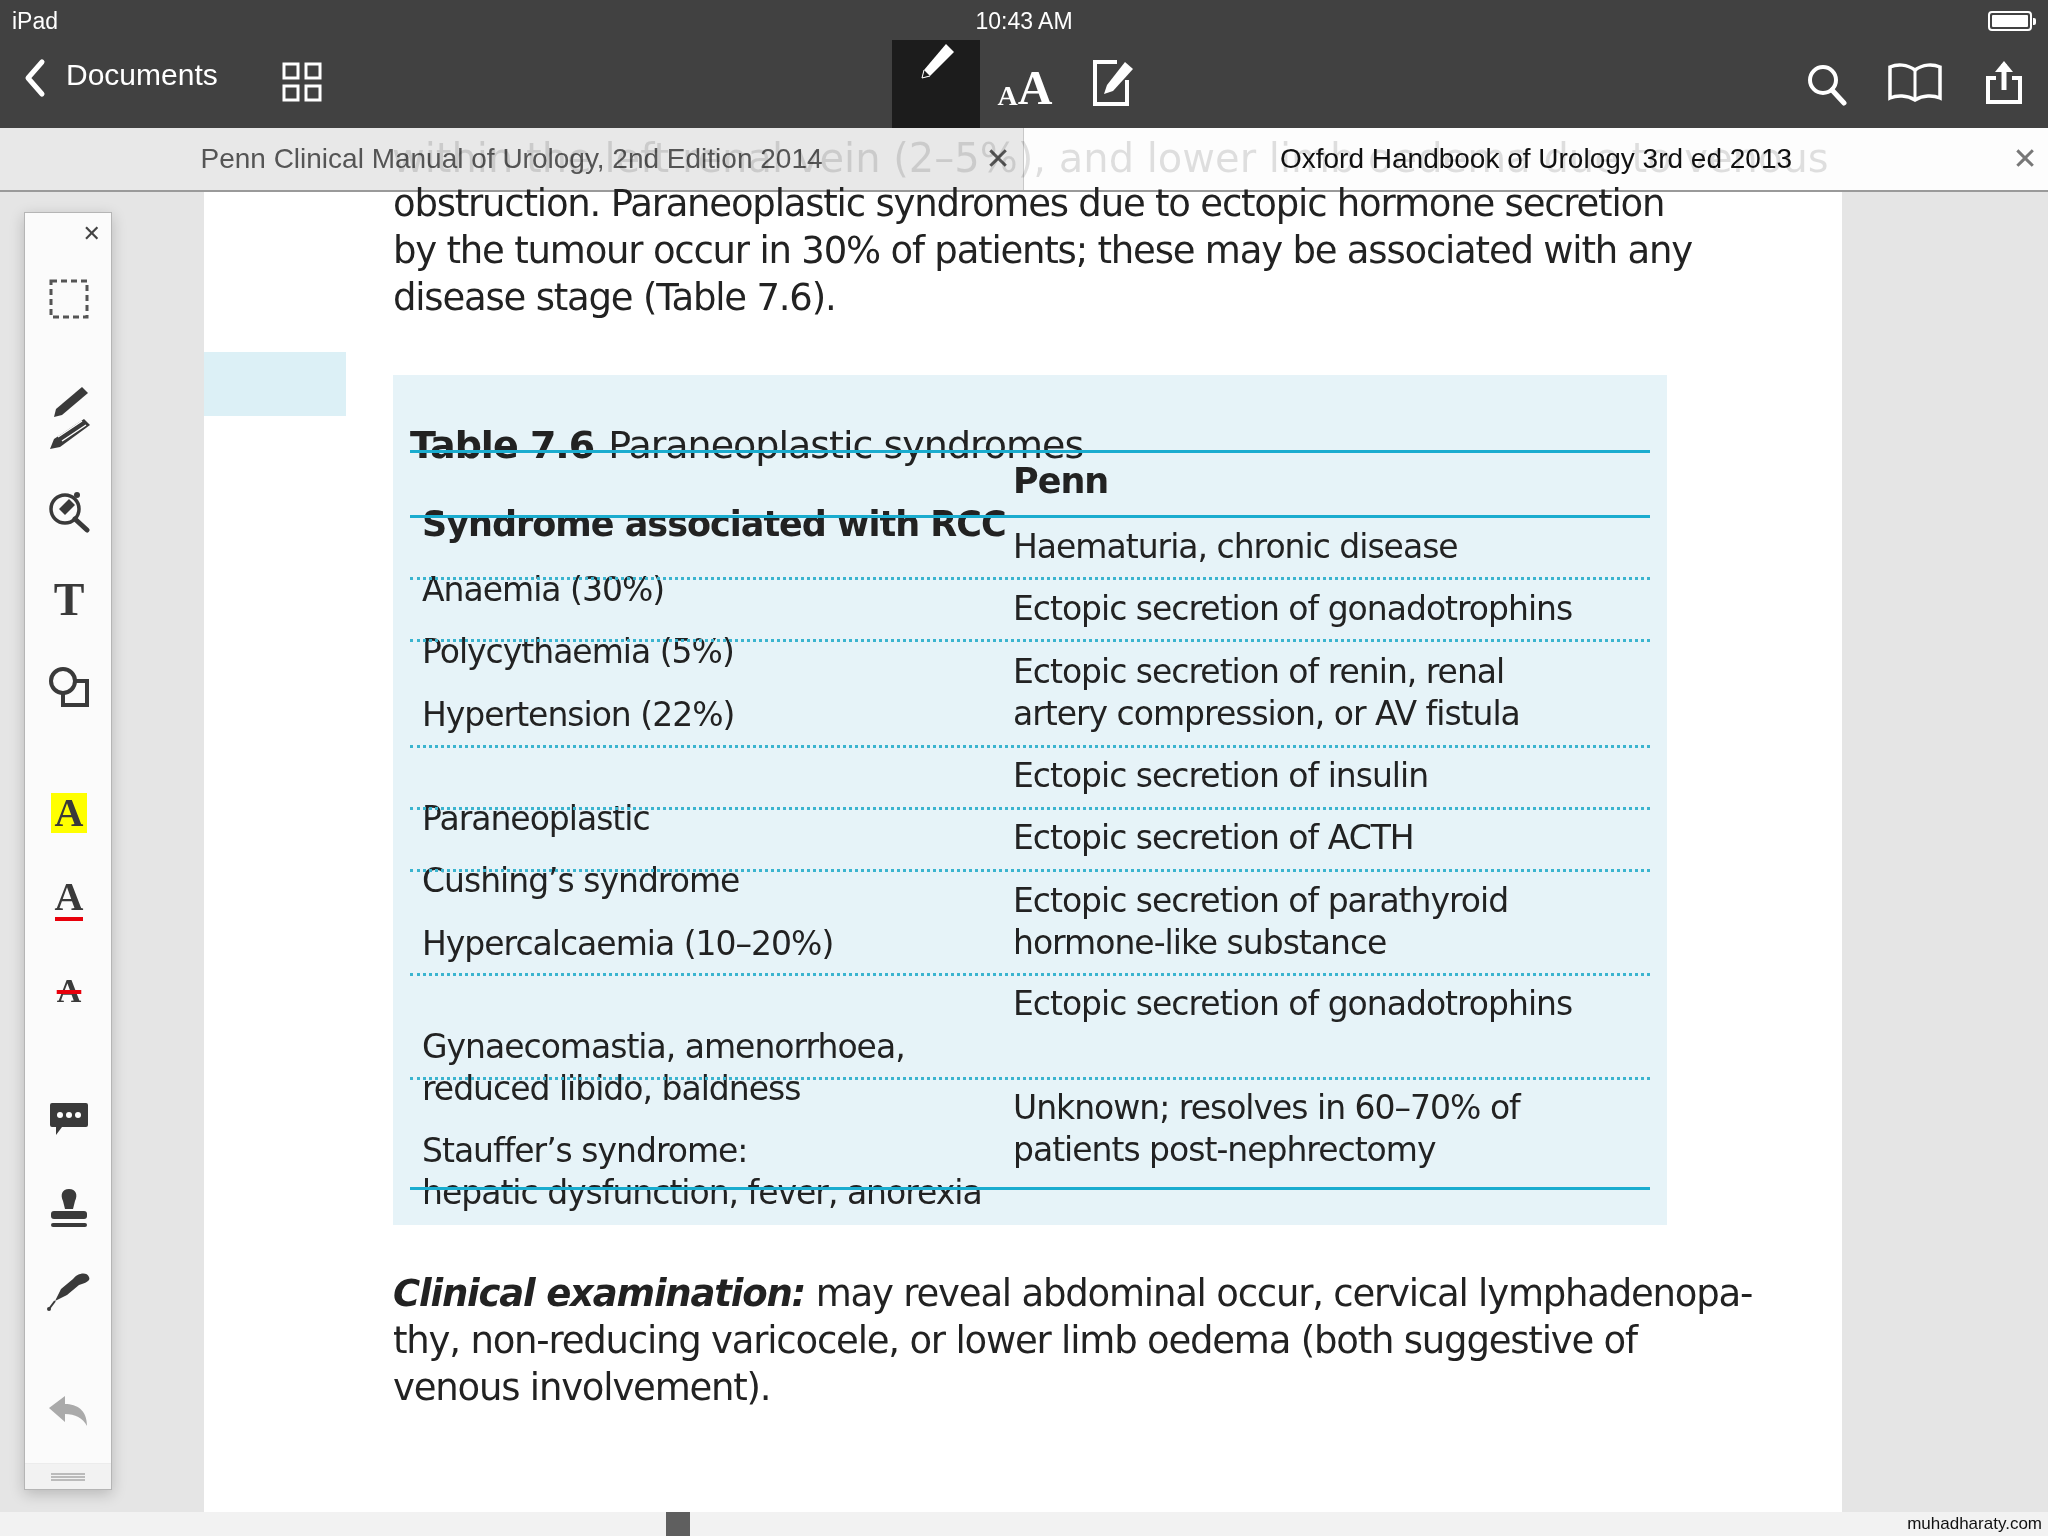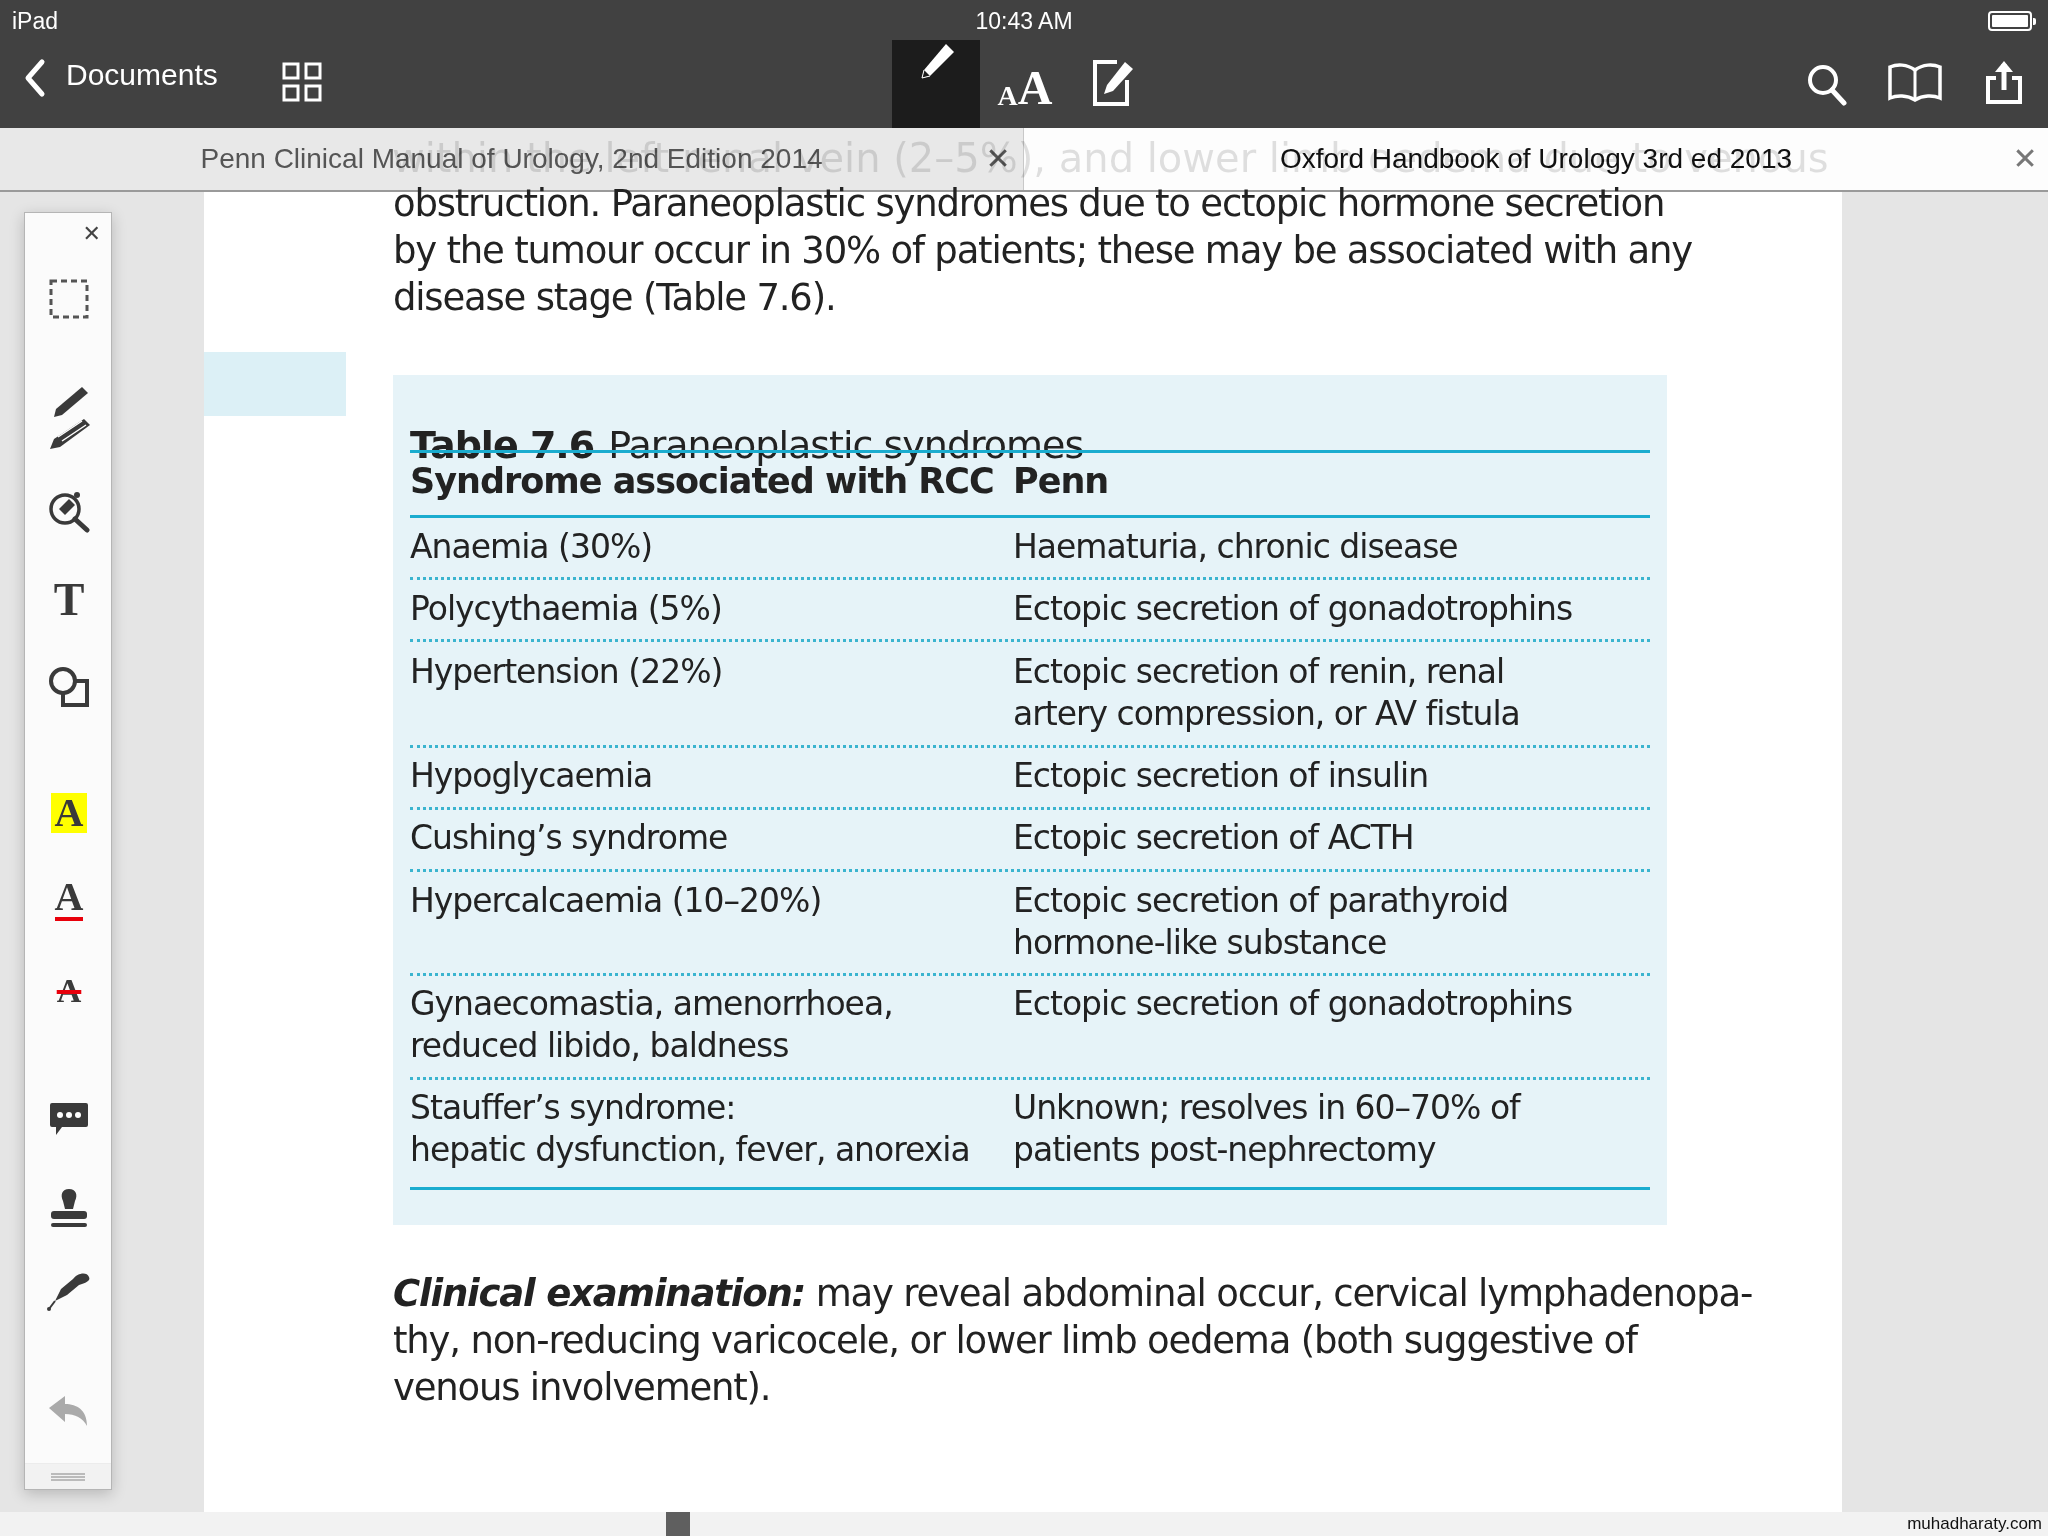--- a/index.html
+++ b/index.html
@@ -50,21 +50,21 @@
 
   
   .tbl { position: absolute; left: 393px; top: 375px; width: 1274px; height: 850px; background: #e6f3f8; }
   .tbl-title { position: absolute; left: 17px; top: 10px; font-family: "DejaVu Sans", sans-serif; font-size: 38px; color: #222; letter-spacing: -1px; margin-top: 38px; }
   .tbl-title b { margin-right: 14px; }
   .rule { position: absolute; left: 17px; width: 1240px; height: 3px; background: #1aaccf; }
   .dotted { position: absolute; left: 17px; width: 1240px; height: 0; border-top: 3px dotted #3ab4cf; }
   .th { position: absolute; font-family: "DejaVu Sans", sans-serif; font-weight: bold; font-size: 35px; color: #222; letter-spacing: -1px; }
   .cell { position: absolute; font-family: "DejaVu Sans", sans-serif; font-size: 33px; color: #222; line-height: 42px; letter-spacing: -1px; white-space: nowrap; }
   .cell .ln { display: block; }
-  .c1 { left: 17px; }
+  .c1 { left: 29px; margin-top: 43px; }
   .c2 { left: 620px; }
 
   
   .annot { position: absolute; left: 24px; top: 212px; width: 88px; height: 1278px; background: #fbfbfb; border: 1px solid #b5b5b5; box-shadow: 0 4px 14px rgba(0,0,0,0.2); }
   .annot .tool { position: absolute; left: 18px; width: 52px; height: 52px; display: flex; align-items: center; justify-content: center; cursor: pointer; }
   .annot .close { position: absolute; right: 10px; top: 8px; font-size: 22px; color: #444; cursor: pointer; font-family: "DejaVu Sans", sans-serif; }
   .annot .grip { position: absolute; left: 0; bottom: 0; width: 86px; height: 26px; background: #f2f2f2; border-top: 1px solid #ececec; display: flex; align-items: center; justify-content: center; cursor: grab; }
   .annot .grip span { display: block; width: 34px; height: 8px; border-top: 2px solid #bbb; border-bottom: 2px solid #bbb; position: relative; }
   .annot .grip span::after { content: ""; position: absolute; left: 0; right: 0; top: 1px; height: 2px; background: #bbb; }
   .letter-a { font-family: "Liberation Serif", serif; font-weight: bold; font-size: 40px; color: #3a3a3a; line-height: 40px; position: relative; }
@@ -184,21 +184,21 @@
   <div class="cell c1" style="top:276px">
       <span class="ln">Hypertension (22%)</span>
     </div>
   <div class="cell c2" style="top:276px">
       <span class="ln">Ectopic secretion of renin, renal</span>
       <span class="ln">artery compression, or AV fistula</span>
     </div>
   <div class="dotted" style="top:370px"></div>
 
   <div class="cell c1" style="top:380px">
-      <span class="ln">Hypoglycaemia</span>
+      <span class="ln">Paraneoplastic</span>
     </div>
   <div class="cell c2" style="top:380px">
       <span class="ln">Ectopic secretion of insulin</span>
     </div>
   <div class="dotted" style="top:432px"></div>
 
   <div class="cell c1" style="top:442px">
       <span class="ln">Cushing’s syndrome</span>
     </div>
   <div class="cell c2" style="top:442px">

